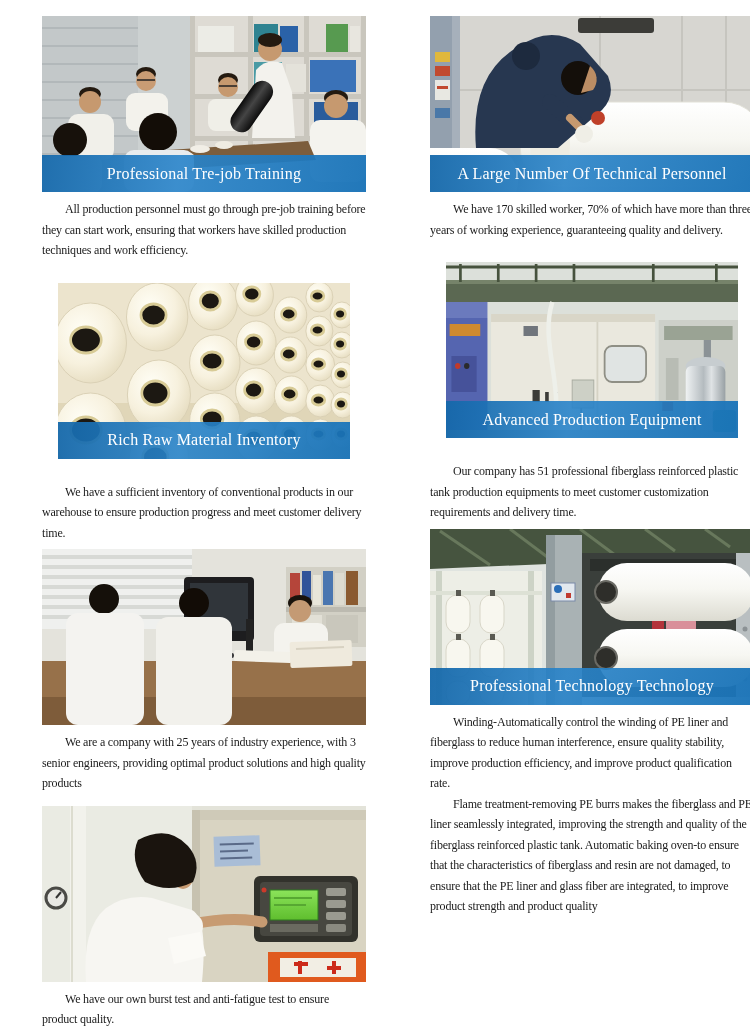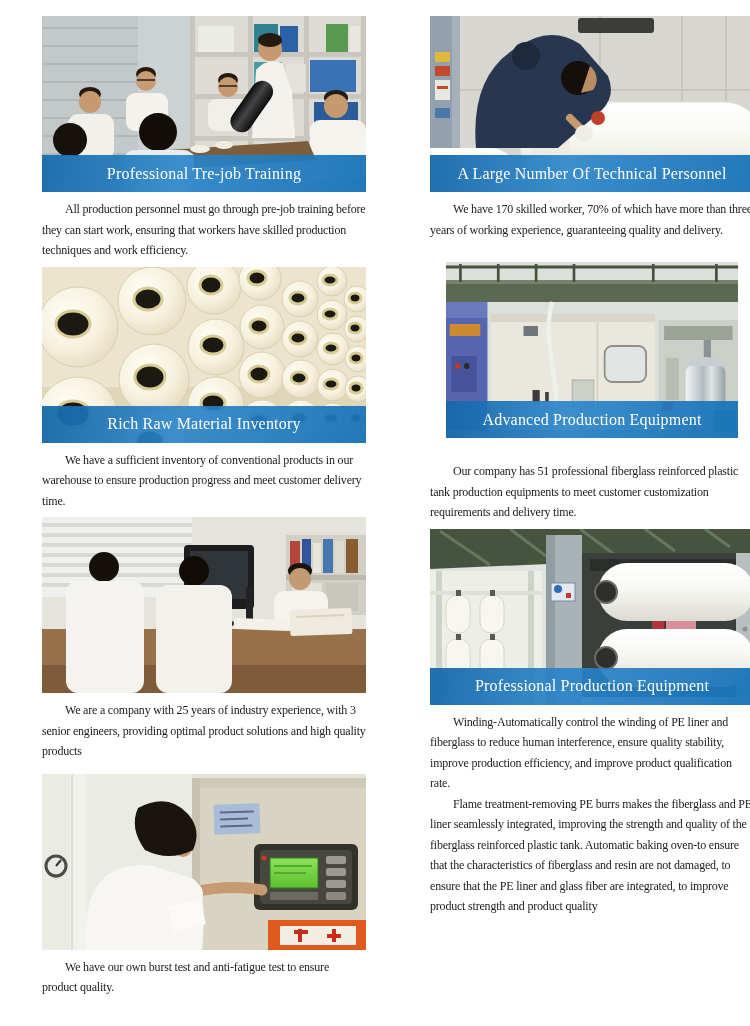--- a/index.html
+++ b/index.html
@@ -133,21 +133,21 @@
         <figcaption class="banner">
           <span>Professional Tre-job Training</span>
         </figcaption>
       </figure>
       <div class="desc">
         <p>All production personnel must go through pre-job training before they can start work, ensuring that workers have skilled production techniques and work efficiency.</p>
       </div>
     </section>
 
     <section class="card">
-      <figure class="photo" style="margin:0">
+      <figure class="photo" style="margin:16px">
         <svg viewBox="0 0 324 176" preserveAspectRatio="none">
           <rect width="324" height="176" fill="#ece4cd"></rect>
           <rect y="120" width="324" height="56" fill="#e0d6b8"></rect>
           <g stroke="#d9d0b4" stroke-width="1">
             <circle cx="36" cy="60" r="40" fill="url(#gSphere)"></circle>
               <circle cx="36" cy="150" r="40" fill="url(#gSphere)"></circle>
             <circle cx="110" cy="34" r="34" fill="url(#gSphere)"></circle>
               <circle cx="112" cy="112" r="35" fill="url(#gSphere)"></circle>
               <circle cx="112" cy="176" r="33" fill="url(#gSphere)"></circle>
             <circle cx="172" cy="20" r="27" fill="url(#gSphere)"></circle>
@@ -496,21 +496,21 @@
           <g>
             <rect x="168" y="34" width="156" height="58" rx="29" fill="url(#gTank)"></rect>
             <circle cx="176" cy="63" r="11" fill="#2e2e2a" stroke="#6a6a64" stroke-width="2"></circle>
           </g>
           <g>
             <rect x="168" y="100" width="156" height="58" rx="29" fill="url(#gTank)"></rect>
             <circle cx="176" cy="129" r="11" fill="#2e2e2a" stroke="#6a6a64" stroke-width="2"></circle>
           </g>
         </svg>
         <figcaption class="banner">
-          <span>Professional Production Equipment</span>
+          <span>Professional Technology Technology</span>
         </figcaption>
       </figure>
       <div class="desc">
         <p>Winding-Automatically control the winding of PE liner and fiberglass to reduce human interference, ensure quality stability, improve production efficiency, and improve product qualification rate.</p>
         <p>Flame treatment-removing PE burrs makes the fiberglass and PE liner seamlessly integrated, improving the strength and quality of the fiberglass reinforced plastic tank. Automatic baking oven-to ensure that the characteristics of fiberglass and resin are not damaged, to ensure that the PE liner and glass fiber are integrated, to improve product strength and product quality</p>
       </div>
     </section>
   </div>
 
 </div>

